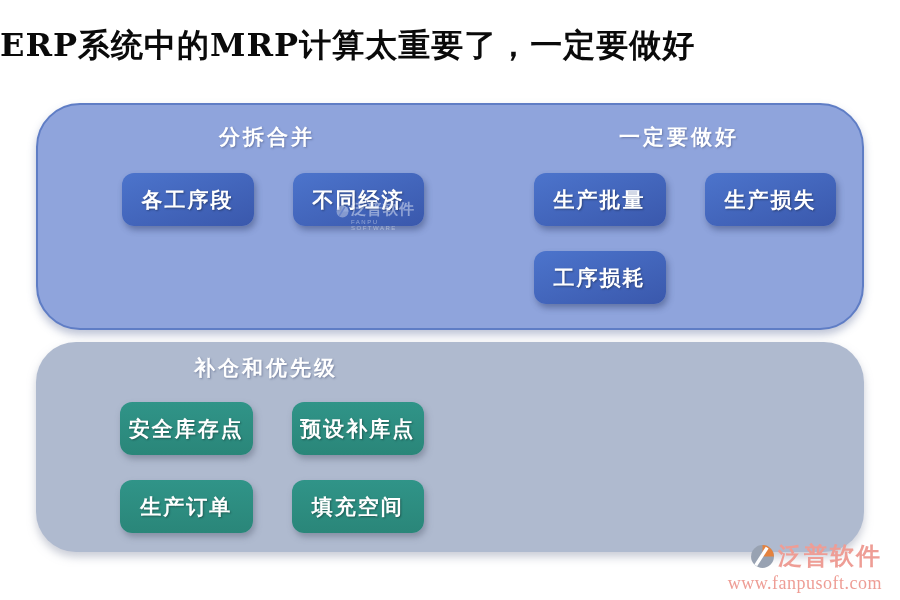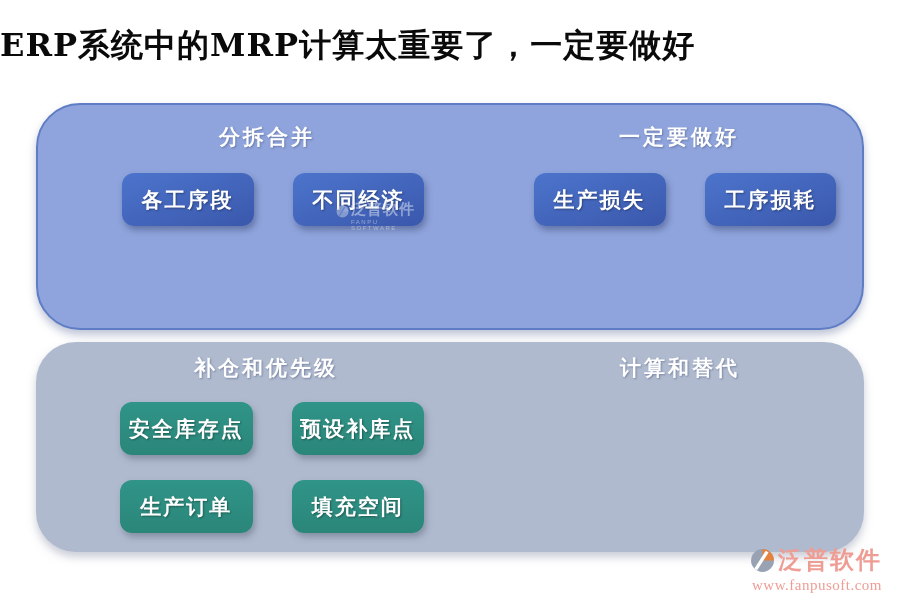--- a/index.html
+++ b/index.html
@@ -74,21 +74,21 @@
     position:absolute;right:18px;bottom:6px;text-align:right;
   }
   .footer-row{
     display:flex;align-items:center;justify-content:flex-end;gap:3px;
   }
   .logo-icon{width:25px;height:25px;display:inline-block;}
   .brand-name{
     color:#EE9D95;font-size:24px;font-weight:bold;letter-spacing:2px;
   }
   .brand-url{
-    color:#EE9D95;font-size:15px;letter-spacing:.5px;margin-top:1px;
+    color:#EE9D95;font-size:18px;letter-spacing:.5px;margin-top:1px;
     font-family:"Liberation Serif","DejaVu Serif",serif;
   }
 </style>
 </head>
 <body>
 
 <div class="canvas">
 
   <h1 class="title">ERP系统中的MRP计算太重要了，一定要做好</h1>
 
@@ -96,38 +96,38 @@
     <div class="sect">
       <div class="sect-header">分拆合并</div>
       <div class="btn-grid">
         <div class="pill pill-blue">各工序段</div>
         <div class="pill pill-blue">不同经济</div>
       </div>
     </div>
     <div class="sect">
       <div class="sect-header">一定要做好</div>
       <div class="btn-grid">
+        <div class="pill pill-blue">生产批量</div>
         <div class="pill pill-blue">生产损失</div>
         <div class="pill pill-blue">工序损耗</div>
       </div>
     </div>
   </section>
 
   <section class="panel panel-bottom">
     <div class="sect">
       <div class="sect-header">补仓和优先级</div>
       <div class="btn-grid">
         <div class="pill pill-green">安全库存点</div>
         <div class="pill pill-green">预设补库点</div>
         <div class="pill pill-green">生产订单</div>
         <div class="pill pill-green">填充空间</div>
       </div>
     </div>
     <div class="sect">
-      <div class="sect-header">计算和替代</div>
     </div>
   </section>
 
   <div class="watermark">
     <span class="wm-mark">
       <svg viewBox="0 0 24 24" width="13" height="13">
         <circle cx="12" cy="12" r="11" fill="#c9d2e6"></circle>
         <path d="M12 1 A11 11 0 0 1 23 12 L12 12 Z" fill="#e8edf8"></path>
         <path d="M6 20 L16 4" stroke="#8FA4DC" stroke-width="3" fill="none"></path>
       </svg>

